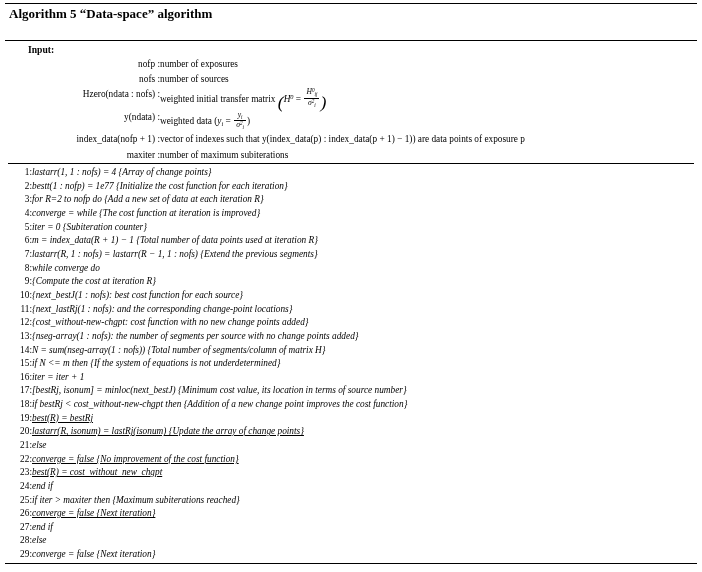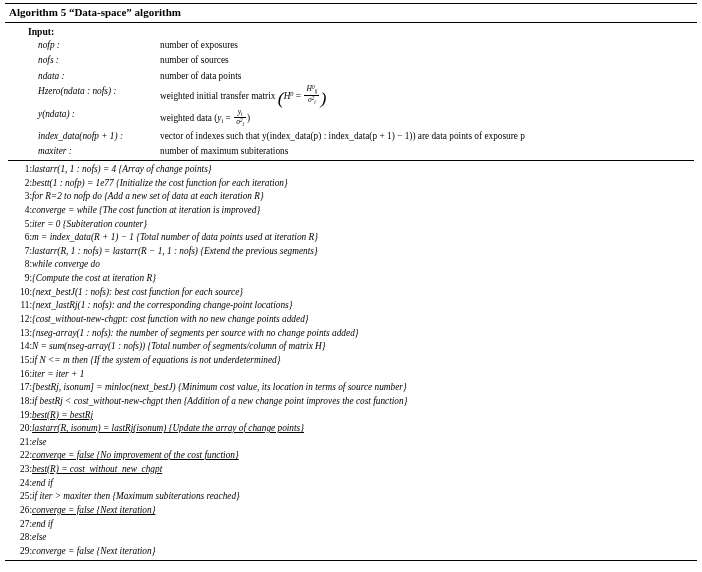--- a/index.html
+++ b/index.html
@@ -18,22 +18,22 @@
   .algorithm {
     position: relative;
     width: 692px;
     margin: 3px auto 0 auto;
     border-top: 1.4px solid #000;
     border-bottom: 1.4px solid #000;
     box-sizing: border-box;
   }
   .alg-title {
     font-weight: bold;
-    font-size: 11px;
-    padding: 2px 4px 2px 4px;
+    font-size: 13px;
+    padding: 2px 4px 18px 4px;
     border-bottom: 0.9px solid #000;
     line-height: 1.25;
   }
   .alg-title .quoted { font-weight: bold; }
   .alg-body {
     padding: 2px 3px 2px 3px;
   }
   .section-label {
     font-weight: bold;
     padding: 1px 0 1px 2px;
@@ -48,21 +48,21 @@
   }
   table.decl td {
     vertical-align: top;
     padding: 1.4px 0;
     font-size: 9.3px;
     line-height: 1.35;
   }
   td.decl-name {
     width: 122px;
     white-space: nowrap;
-    font-style: italic;
+    text-align: right;
   }
   td.decl-desc { font-style: normal; }
   .it { font-style: italic; }
   .rm { font-style: normal; }
 
   
   table.steps {
     border-collapse: collapse;
     width: 100%;
     margin-top: 1px;
@@ -128,24 +128,20 @@
 
     <table class="decl">
       <tbody>
           <tr>
         <td class="decl-name">nofp :</td>
         <td class="decl-desc">number of exposures</td>
       </tr>
       <tr>
         <td class="decl-name">nofs :</td>
         <td class="decl-desc">number of sources</td>
-      </tr>
-      <tr>
-        <td class="decl-name">ndata :</td>
-        <td class="decl-desc">number of data points</td>
       </tr>
       <tr>
         <td class="decl-name">Hzero(ndata : nofs) :</td>
         <td class="decl-desc">
           <span>weighted initial transfer matrix</span>
           <span class="inline-math">
             <span class="paren-big">(</span><span>H</span><span class="sup">0</span>
             <span class="rm">=</span>
             <span class="frac">
               <span class="num-part"><span>H</span><span class="sup">0</span><span class="sub">ij</span></span>

